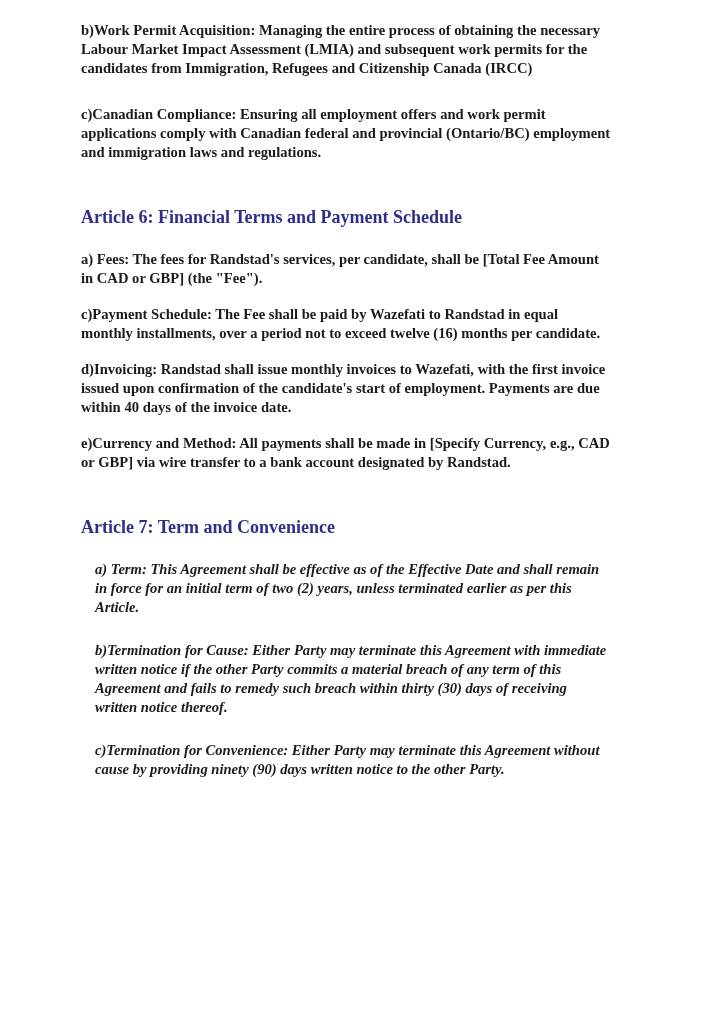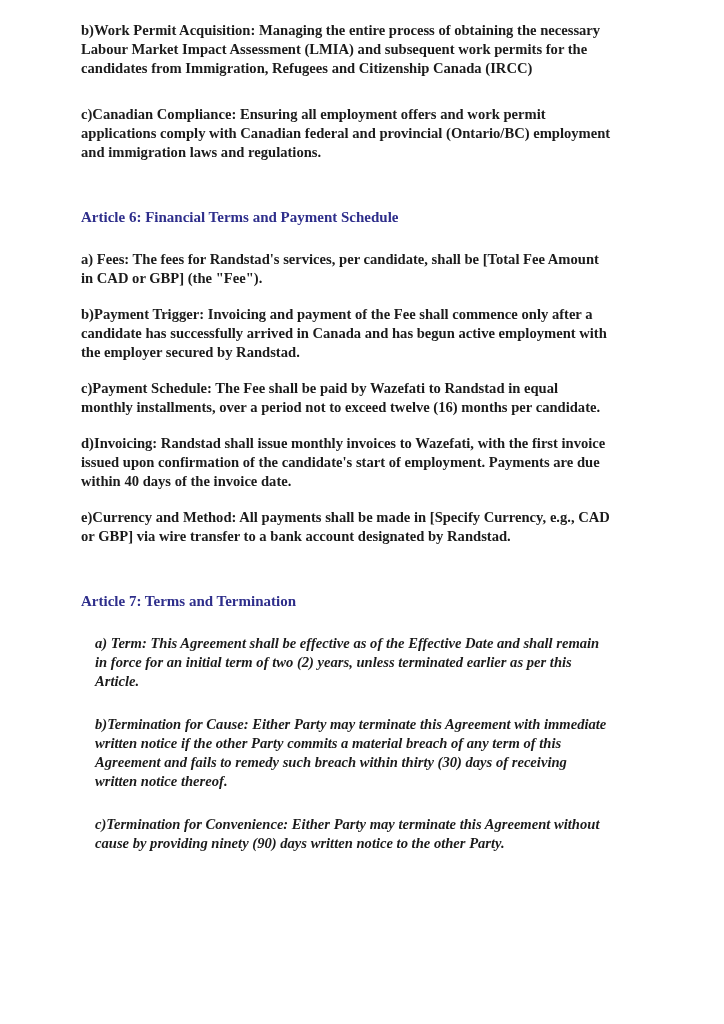--- a/index.html
+++ b/index.html
@@ -34,48 +34,47 @@
     font-family: Liberation Serif, serif;
   }
   .section-art7 {
     margin-left: 14px;
     font-style: italic;
   }
   .section-art7 .para {
     margin-bottom: 24px;
   }
   .article-heading {
-    font-size: 15px;
+    font-size: 18px;
     line-height: 19px;
     font-weight: 700;
     color: var(--heading-text);
     margin: 46px 0 23px 0;
   }
 </style>
 </head>
 <body>
 
 <div class="page">
 
   <section class="section-intro">
     <p class="para">b)Work Permit Acquisition: Managing the entire process of obtaining the necessary Labour Market Impact Assessment (LMIA) and subsequent work permits for the candidates from Immigration, Refugees and Citizenship Canada (IRCC)</p>
     <p class="para">c)Canadian Compliance: Ensuring all employment offers and work permit applications comply with Canadian federal and provincial (Ontario/BC) employment and immigration laws and regulations.</p>
   </section>
 
   <h2 class="article-heading">Article 6: Financial Terms and Payment Schedule</h2>
 
   <section class="section-art6">
     <p class="para">a) Fees: The fees for Randstad's services, per candidate, shall be [Total Fee Amount in CAD or GBP] (the "Fee").</p>
-    <p class="para">b)Payment Trigger: Invoicing and payment of the Fee shall commence only after a candidate has successfully arrived in Canada and has begun active employment with the employer secured by Randstad.</p>
     <p class="para">c)Payment Schedule: The Fee shall be paid by Wazefati to Randstad in equal monthly installments, over a period not to exceed twelve (16) months per candidate.</p>
     <p class="para">d)Invoicing: Randstad shall issue monthly invoices to Wazefati, with the first invoice issued upon confirmation of the candidate's start of employment. Payments are due within 40 days of the invoice date.</p>
     <p class="para">e)Currency and Method: All payments shall be made in [Specify Currency, e.g., CAD or GBP] via wire transfer to a bank account designated by Randstad.</p>
   </section>
 
-  <h2 class="article-heading">Article 7: Terms and Termination</h2>
+  <h2 class="article-heading">Article 7: Term and Convenience</h2>
 
   <section class="section-art7">
     <p class="para">a) Term: This Agreement shall be effective as of the Effective Date and shall remain in force for an initial term of two (2) years, unless terminated earlier as per this Article.</p>
     <p class="para">b)Termination for Cause: Either Party may terminate this Agreement with immediate written notice if the other Party commits a material breach of any term of this Agreement and fails to remedy such breach within thirty (30) days of receiving written notice thereof.</p>
     <p class="para">c)Termination for Convenience: Either Party may terminate this Agreement without cause by providing ninety (90) days written notice to the other Party.</p>
   </section>
 
 </div>
 
 </body></html>

